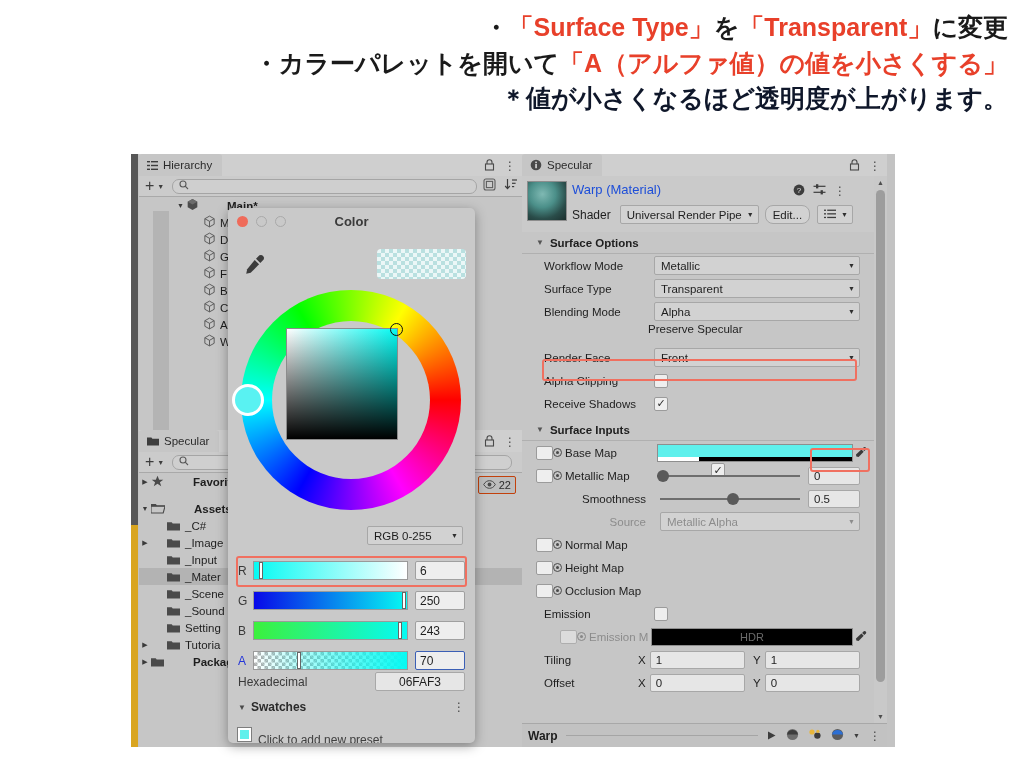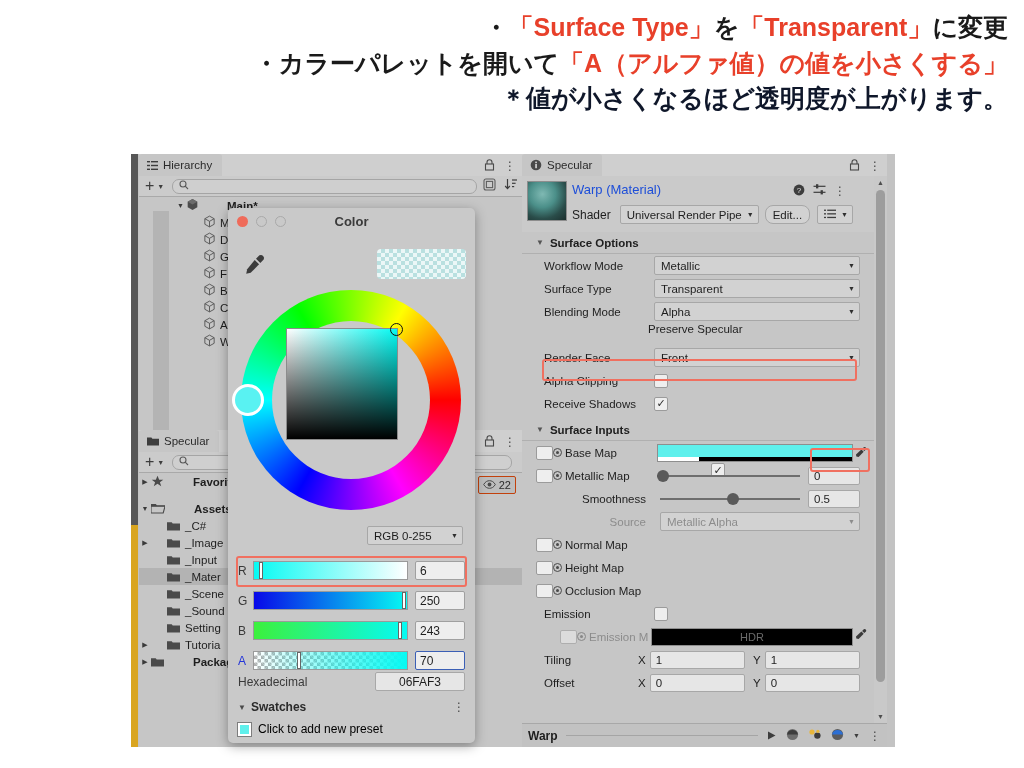--- a/index.html
+++ b/index.html
@@ -148,21 +148,21 @@
   .chbox.focus{border:1.5px solid #3b5fb5;}
   .hexrow{position:absolute;left:10px;top:463px;width:227px;display:flex;align-items:center;height:21px;}
   .hexlabel{font-size:12px;color:#3a3a3a;flex:1;}
   .hexbox{width:90px;height:19px;background:#e6e6e6;border:1px solid #a8a8a8;border-radius:2px;
           display:flex;align-items:center;justify-content:center;font-size:12px;color:#1e1e1e;box-sizing:border-box;}
   .swrow{position:absolute;left:10px;top:492px;width:227px;display:flex;align-items:center;}
   .swrow .car{font-size:8px;color:#4a4a4a;margin-right:5px;}
   .swtitle{font-size:12px;font-weight:bold;color:#2b2b2b;flex:1;}
   .presetrow{position:absolute;left:10px;top:514px;display:flex;align-items:center;gap:7px;}
   .presetsw{width:13px;height:13px;background:#5ff0ec;border:2px solid #ffffff;outline:1px solid #7d7d7d;box-sizing:border-box;}
-  .presettxt{font-size:12px;color:#000000;}
+  .presettxt{font-size:12px;color:#404040;margin-top:11px;}
 </style>
 </head>
 <body>
 
 <div class="page">
 
   <div class="caption">
     <div class="cap-line">
       <span>・</span><span class="cap-red">「Surface Type」</span><span>を</span><span class="cap-red">「Transparent」</span><span>に変更</span>
     </div>
@@ -653,21 +653,21 @@
 
         <div class="prow">
           <span class="plabel">Emission</span>
           <span class="chk"></span>
         </div>
 
         <div class="prow" style="padding-left:38px;">
           <span class="chk mapchk" style="opacity:.55;"></span>
           <span class="radio" style="opacity:.5;"></span>
           <span class="plabel dim" style="width:62px;flex:0 0 62px;overflow:hidden;white-space:nowrap;">Emission M</span>
-          <div class="pfield" style="display:flex;margin-right:6px;">
+          <div class="pfield" style="display:flex;align-items:center;margin-right:6px;">
             <div class="hdrfield" style="flex:1;">
               <span>HDR</span>
             </div>
             <span class="eyedrop">
               <svg width="12" height="12" viewBox="0 0 12 12">
                   <path d="M8.8 1.2a1.6 1.6 0 0 1 2.2 2.2L9.3 5.1 7.1 2.9z" fill="#3a3a3a"></path>
                   <path d="M6.4 3.5 8.7 5.8 3.6 10.9 1.3 10.6 1 8.4z" fill="#3a3a3a"></path>
                 </svg>
             </span>
           </div>

